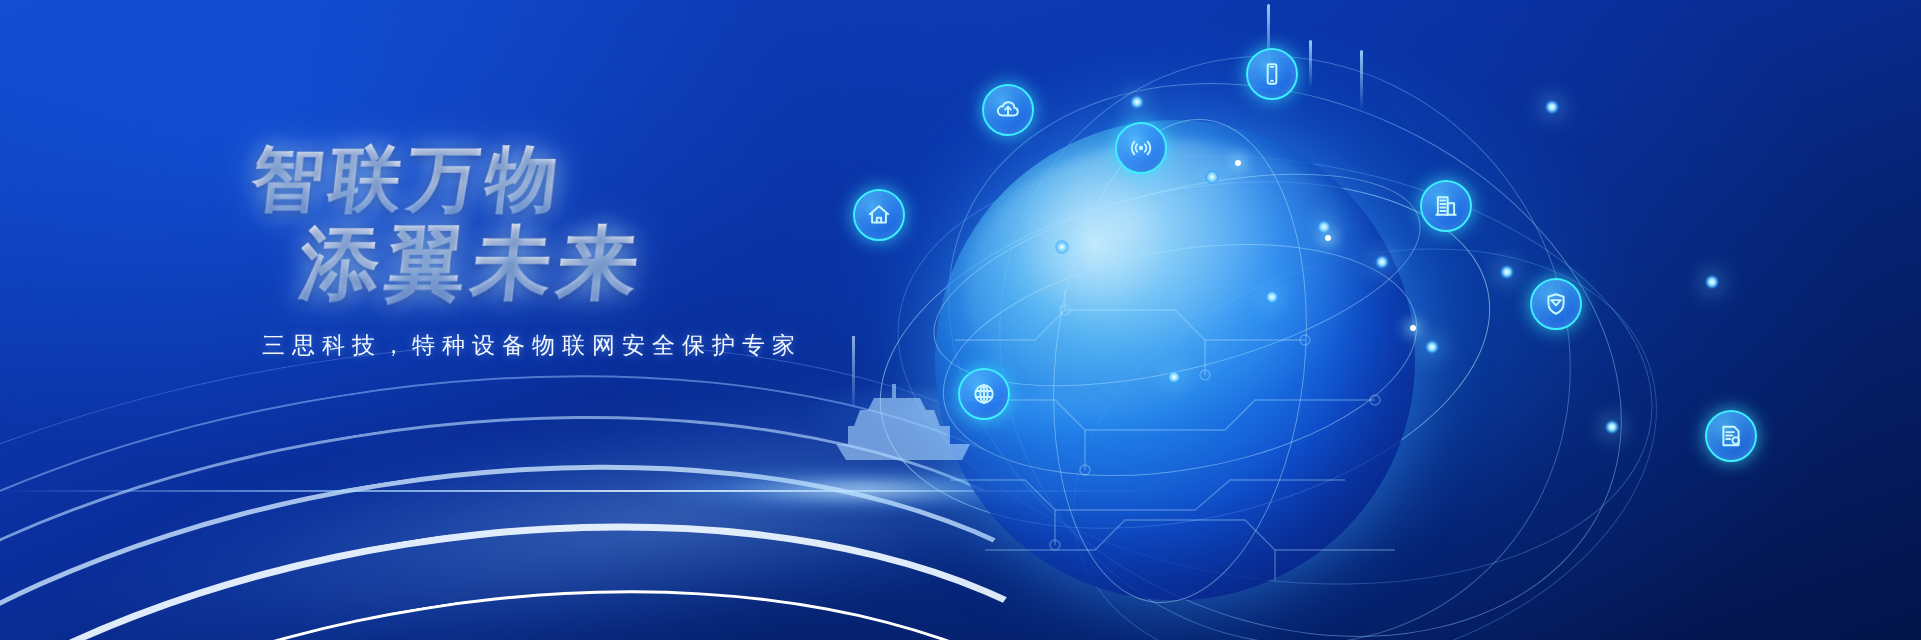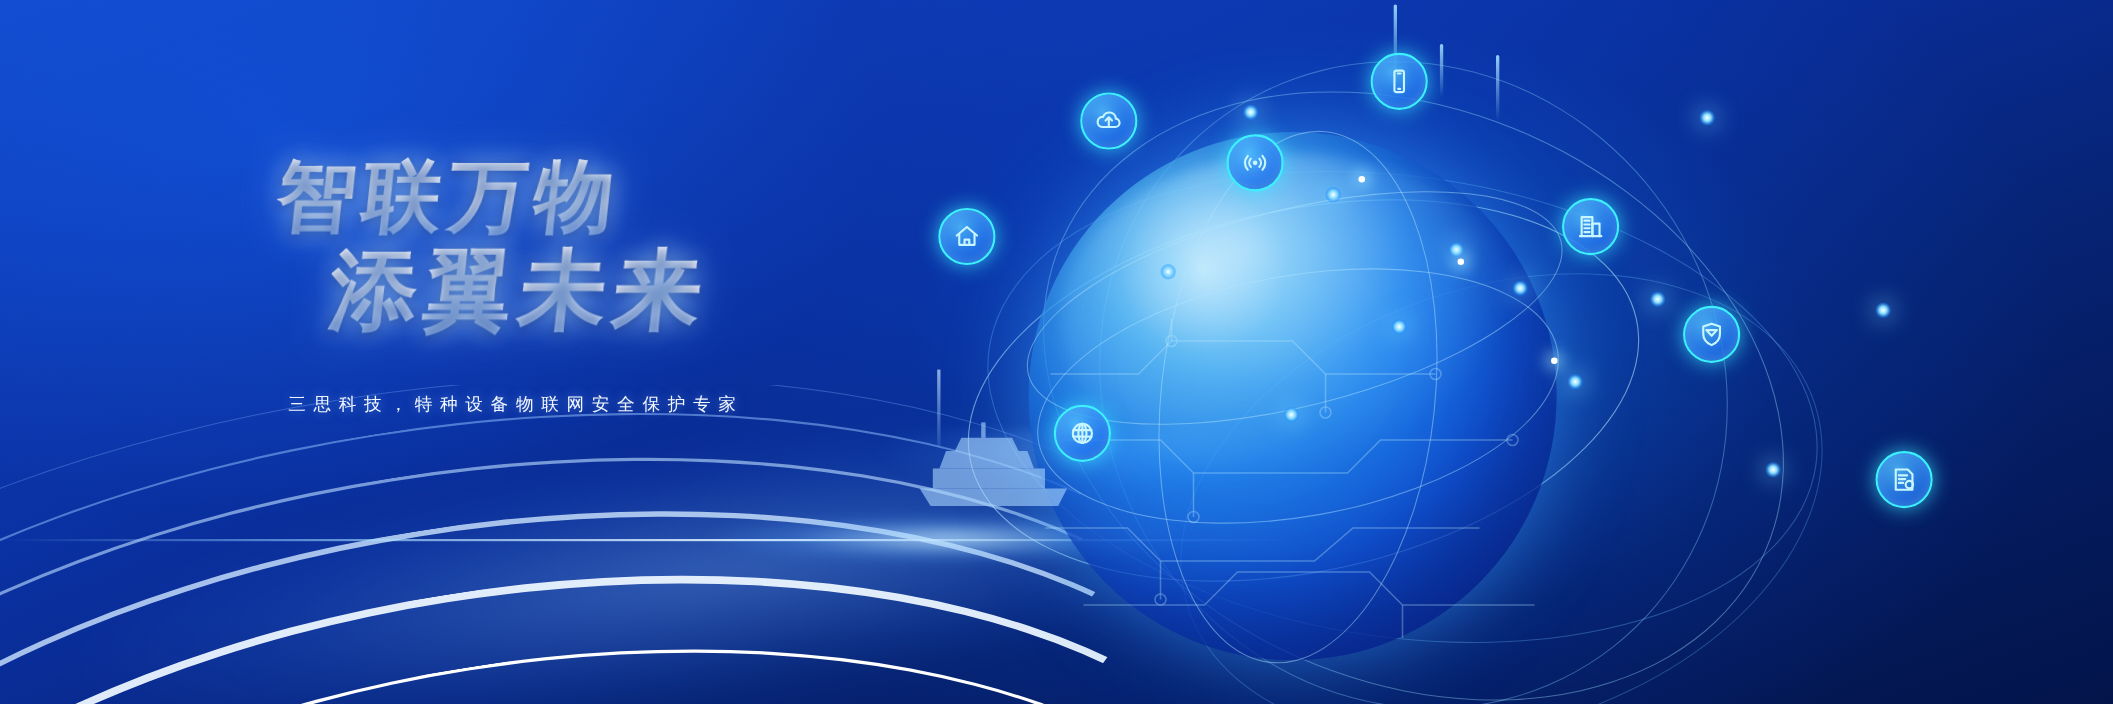--- a/index.html
+++ b/index.html
@@ -52,21 +52,21 @@
   }
   .hl1{font-size:72px;line-height:78px;transform:skewX(-6deg);
        background:linear-gradient(180deg,#ffffff 0%,#ffffff 58%,#cfe2ff 78%,#8fb8f2 100%);
        -webkit-background-clip:text;background-clip:text;color:transparent;
        filter:drop-shadow(0 0 16px rgba(140,195,255,0.5));}
   .hl2{font-size:80px;line-height:92px;margin-left:48px;transform:skewX(-6deg);
        background:linear-gradient(180deg,#ffffff 0%,#ffffff 55%,#d6e6ff 76%,#84b0ee 100%);
        -webkit-background-clip:text;background-clip:text;color:transparent;
        filter:drop-shadow(0 0 16px rgba(140,195,255,0.5));}
   .subtitle{
-    margin-top:48px;margin-left:10px;font-size:16px;letter-spacing:7px;color:#f2f7ff;
+    margin-top:20px;margin-left:10px;font-size:23px;letter-spacing:7px;color:#f2f7ff;
     text-shadow:0 0 10px rgba(130,185,255,0.55);white-space:nowrap;
   }
 
   
   .globe-wrap{position:absolute;left:905px;top:40px;width:1016px;height:600px;}
   .globe{
     position:absolute;left:30px;top:80px;width:480px;height:480px;border-radius:50%;
     background:
       radial-gradient(circle at 33% 26%, rgba(190,235,255,0.95) 0%, rgba(90,200,255,0.80) 16%, rgba(40,150,255,0.72) 38%, rgba(18,90,230,0.70) 62%, rgba(10,50,175,0.62) 85%, rgba(8,36,140,0.55) 100%);
     box-shadow:0 0 70px rgba(60,160,255,0.55), inset -30px -30px 90px rgba(6,30,120,0.6);

